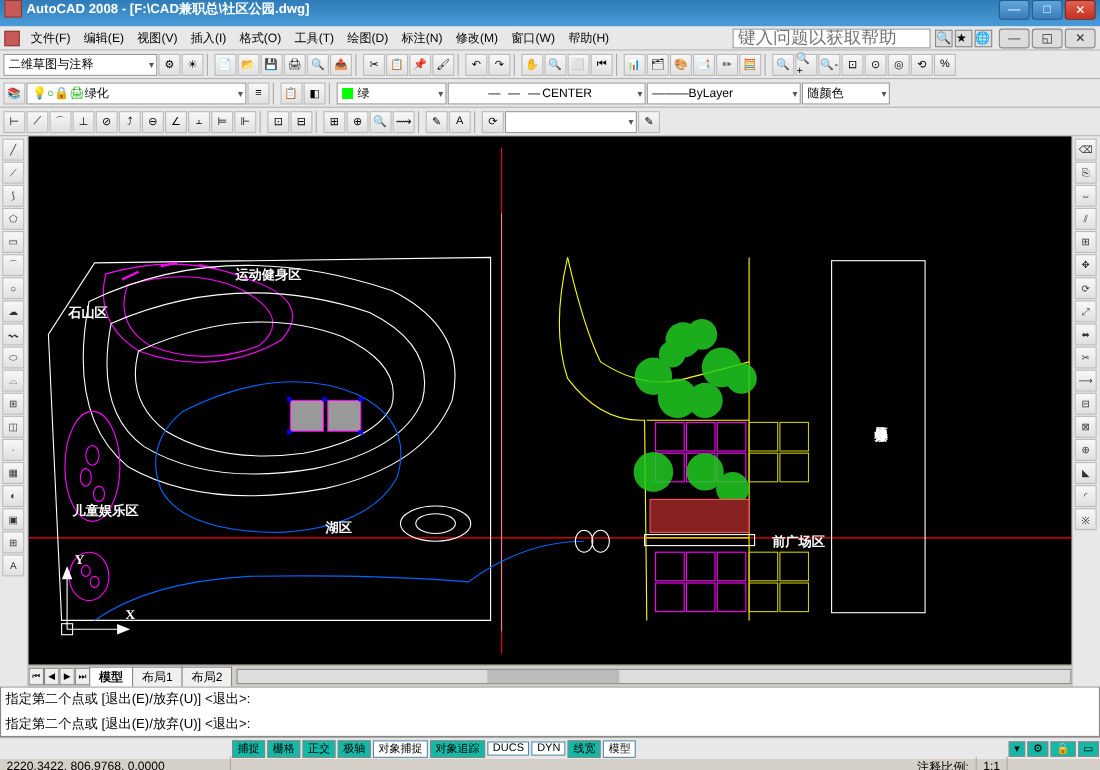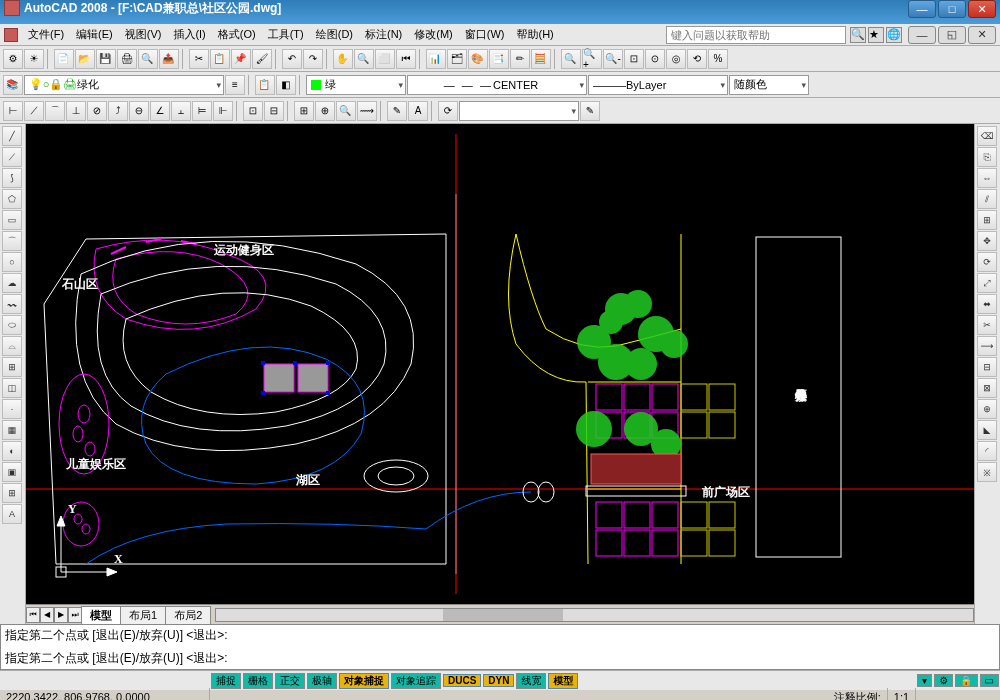--- a/index.html
+++ b/index.html
@@ -9,21 +9,21 @@
 .titlebar { height: 24px; background: linear-gradient(#2e7cb8, #4a9cd8); display: flex; align-items: flex-start; padding: 0 4px; color: #fff; font-size: 12px; }
 .titlebar .icon { width: 16px; height: 16px; background: #c85a5a; margin-right: 4px; border: 1px solid #8a3a3a; }
 .titlebar .title { flex: 1; font-weight: bold; }
 .winbtns { display: flex; gap: 2px; }
 .winbtn { width: 28px; height: 18px; background: linear-gradient(#5fa8e0,#3a7cb8); border: 1px solid #2a5a88; border-radius: 3px; color: #fff; display: flex; align-items: center; justify-content: center; font-size: 11px; cursor: pointer; }
 .winbtn.close { background: linear-gradient(#e06050,#c63020); border-color: #8a2010; }
 
 
 .menubar { height: 22px; background: #e8e8e8; display: flex; align-items: center; padding: 0 4px; border-bottom: 1px solid #aaa; }
 .menuitem { padding: 2px 6px; cursor: pointer; }
-.helpinput { margin-left: auto; width: 180px; height: 18px; border: 1px solid #999; padding: 0 4px; font-size: 11px; color: #888; }
+.helpinput { margin-left: auto; width: 180px; height: 18px; border: 1px solid #999; padding: 0 4px; font-size: 16px; color: #888; }
 .menuicons { display: flex; gap: 2px; margin-left: 4px; }
 .menuicons .mi { width: 16px; height: 16px; border: 1px solid #888; cursor: pointer; background: #ddd; }
 
 
 .tbrow { height: 26px; background: #e8e8e8; display: flex; align-items: center; padding: 0 3px; border-bottom: 1px solid #aaa; gap: 1px; }
 .tbtn { width: 20px; height: 20px; border: 1px solid #bbb; background: linear-gradient(#f8f8f8,#e0e0e0); cursor: pointer; display: flex; align-items: center; justify-content: center; font-size: 10px; }
 .sep { width: 4px; height: 20px; border-left: 1px solid #aaa; margin: 0 2px; }
 .dropdown { height: 20px; border: 1px solid #999; background: #fff; padding: 0 16px 0 4px; font-size: 11px; display: flex; align-items: center; position: relative; cursor: pointer; }
 .dropdown::after { content: "▾"; position: absolute; right: 2px; font-size: 9px; color: #555; }
 
@@ -49,21 +49,21 @@
 .scrollh .thumb { position: absolute; left: 30%; width: 120px; height: 100%; background: #bbb; }
 
 
 .cmdarea { height: 46px; background: #fff; border: 1px solid #888; overflow: hidden; font-family: SimSun; font-size: 12px; padding: 2px 4px; }
 .cmdline { white-space: nowrap; }
 
 
 .statusbar { height: 20px; background: #e8e8e8; display: flex; align-items: center; border-top: 1px solid #aaa; font-size: 11px; }
 .statusbar .cell { padding: 0 6px; border-right: 1px solid #aaa; height: 100%; display: flex; align-items: center; margin-top: 33px; }
 .statusbar .toggle { padding: 0 4px; border: 1px solid #888; margin: 0 1px; background: #14b8a6; cursor: pointer; font-size: 10px; }
-.statusbar .toggle.on { background: #eab308; border-color: #58a; font-weight: bold; }
+.statusbar .toggle.on { background: #ffffff; border-color: #58a; }
 </style>
 </head>
 <body>
 
 <div class="titlebar">
   <div class="icon"></div>
   <div class="title">AutoCAD 2008 - [F:\CAD兼职总\社区公园.dwg]</div>
   <div class="winbtns">
     <div class="winbtn">—</div>
     <div class="winbtn">□</div>
@@ -91,20 +91,23 @@
     <div class="mi">🌐</div>
   </div>
   <div class="winbtns" style="margin-left:6px">
     <div class="winbtn" style="background:#ddd;color:#333;border-color:#888">—</div>
     <div class="winbtn" style="background:#ddd;color:#333;border-color:#888">◱</div>
     <div class="winbtn" style="background:#ddd;color:#333;border-color:#888">✕</div>
   </div>
 </div>
 
 <div class="tbrow">
+  <div class="dropdown" style="width:140px">
+      <span>二维草图与注释</span>
+    </div>
   <div class="tbtn">⚙</div>
   <div class="tbtn">☀</div>
   <div class="sep"></div>
   <div class="tbtn">📄</div>
   <div class="tbtn">📂</div>
   <div class="tbtn">💾</div>
   <div class="tbtn">🖨</div>
   <div class="tbtn">🔍</div>
   <div class="tbtn">📤</div>
   <div class="sep"></div>

